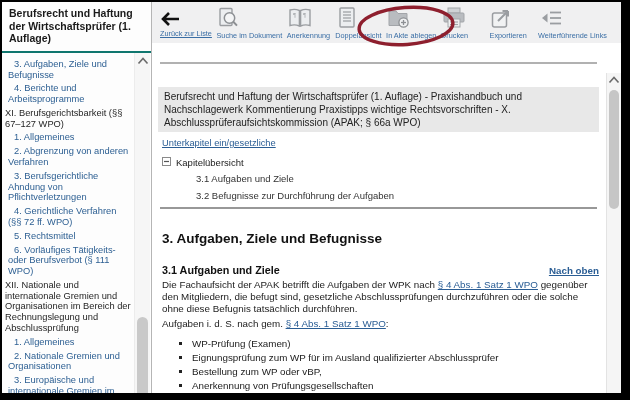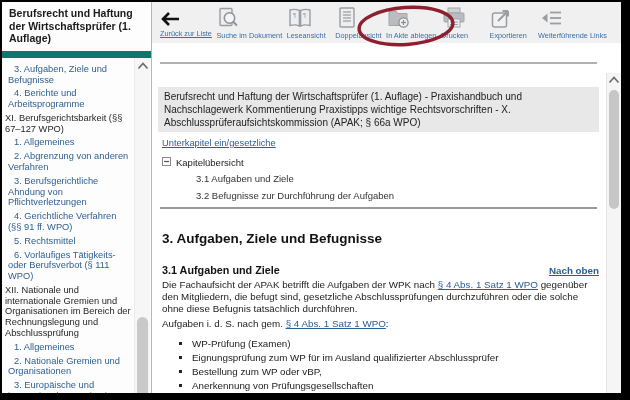--- a/index.html
+++ b/index.html
@@ -2,21 +2,21 @@
 <html lang="de"><head>
 <meta charset="utf-8">
 <style>
   html,body{margin:0;padding:0;}
   body{width:630px;height:400px;font-family:"Liberation Sans",sans-serif;background:#fff;overflow:hidden;}
   .frame{box-sizing:border-box;width:630px;height:400px;background:#000;padding:2px 9px 7px 2px;}
   .app{display:flex;width:100%;height:100%;background:#fff;overflow:hidden;}
 
   
   .sidebar{width:149px;min-width:149px;background:#fdfdfd;border-right:1px solid #b5b5b5;display:flex;flex-direction:column;overflow:hidden;}
-  .sb-header{font-size:10.5px;font-weight:bold;color:#1a1a1a;line-height:1.2;padding:5px 10px 6px 7px;border-bottom:7px solid #0f766e;}
+  .sb-header{font-size:10.5px;font-weight:bold;color:#1a1a1a;line-height:1.2;padding:5px 10px 6px 7px;border-bottom:2px solid #0f766e;}
   .sb-body{position:relative;flex:1;overflow:hidden;}
   .sb-nav{padding:4px 20px 4px 3px;}
   .sb-item{display:block;font-size:9.3px;line-height:1.16;color:#2e6093;text-decoration:none;margin:2px 0 3px 0;padding-left:3px;text-indent:6px;cursor:pointer;}
   .sb-item.section{color:#1f1f1f;padding-left:0;text-indent:0;cursor:default;}
   .sb-scroll{position:absolute;top:0;right:1px;bottom:0;width:15px;background:#f6f6f6;border-left:1px solid #ececec;}
   .sb-scroll .chev{display:block;margin:4px auto 0 auto;}
   .sb-thumb{position:absolute;bottom:0;left:2px;width:11px;height:76px;background:#c9c9c9;border-radius:6px 6px 0 0;}
 
   
   .main{position:relative;flex:1;display:flex;flex-direction:column;overflow:hidden;background:#fff;}
@@ -65,21 +65,21 @@
     <aside class="sidebar">
       <div class="sb-header">Berufsrecht und Haftung der Wirtschaftsprüfer (1. Auflage)</div>
       <div class="sb-body">
         <nav class="sb-nav">
             <a class="sb-item sub">3. Aufgaben, Ziele und Befugnisse</a>
             <a class="sb-item sub">4. Berichte und Arbeitsprogramme</a>
             <a class="sb-item section">XI. Berufsgerichtsbarkeit (§§ 67–127 WPO)</a>
             <a class="sb-item sub">1. Allgemeines</a>
             <a class="sb-item sub">2. Abgrenzung von anderen Verfahren</a>
             <a class="sb-item sub">3. Berufsgerichtliche Ahndung von Pflichtverletzungen</a>
-            <a class="sb-item sub">4. Gerichtliche Verfahren (§§ 91 ff. WPO)</a>
+            <a class="sb-item sub">4. Gerichtliche Verfahren (§§ 72 ff. WPO)</a>
             <a class="sb-item sub">5. Rechtsmittel</a>
             <a class="sb-item sub">6. Vorläufiges Tätigkeits- oder Berufsverbot (§ 111 WPO)</a>
             <a class="sb-item section">XII. Nationale und internationale Gremien und Organisationen im Bereich der Rechnungslegung und Abschlussprüfung</a>
             <a class="sb-item sub">1. Allgemeines</a>
             <a class="sb-item sub">2. Nationale Gremien und Organisationen</a>
             <a class="sb-item sub">3. Europäische und internationale Gremien im Bereich der Rechnungslegung</a>
           </nav>
         <div class="sb-scroll">
           <svg class="chev" width="12" height="8" viewBox="0 0 12 8">
               <polyline points="1.5,6.5 6,1.5 10.5,6.5" fill="none" stroke="#6a6a6a" stroke-width="1.6"></polyline>
@@ -115,21 +115,21 @@
 
         <div class="tb-item">
           <span class="tb-ico">
             <svg width="26" height="24" viewBox="0 0 26 24">
                 <path d="M3 4 Q8 2.5 12.4 4.5 V20 Q8 18 3 19.5 Z" fill="#eceef0" stroke="#9a9da1" stroke-width="1.4"></path>
                 <path d="M23 4 Q18 2.5 13.6 4.5 V20 Q18 18 23 19.5 Z" fill="#eceef0" stroke="#9a9da1" stroke-width="1.4"></path>
                 <text x="6" y="11" font-size="6" fill="#9a9da1">¶</text>
                 <text x="16" y="11" font-size="6" fill="#9a9da1">¶</text>
               </svg>
           </span>
-          <span class="tb-label">Leseansicht</span>
+          <span class="tb-label">Anerkennung</span>
         </div>
 
         <div class="tb-item">
           <span class="tb-ico">
             <svg width="24" height="24" viewBox="0 0 24 24">
                 <rect x="5" y="2" width="14" height="19" rx="1" fill="#eceef0" stroke="#9a9da1" stroke-width="1.4"></rect>
                 <line x1="8" y1="6" x2="16" y2="6" stroke="#9a9da1" stroke-width="1.2"></line>
                 <line x1="8" y1="9" x2="16" y2="9" stroke="#9a9da1" stroke-width="1.2"></line>
                 <line x1="8" y1="12" x2="16" y2="12" stroke="#9a9da1" stroke-width="1.2"></line>
                 <line x1="8" y1="15" x2="16" y2="15" stroke="#9a9da1" stroke-width="1.2"></line>

